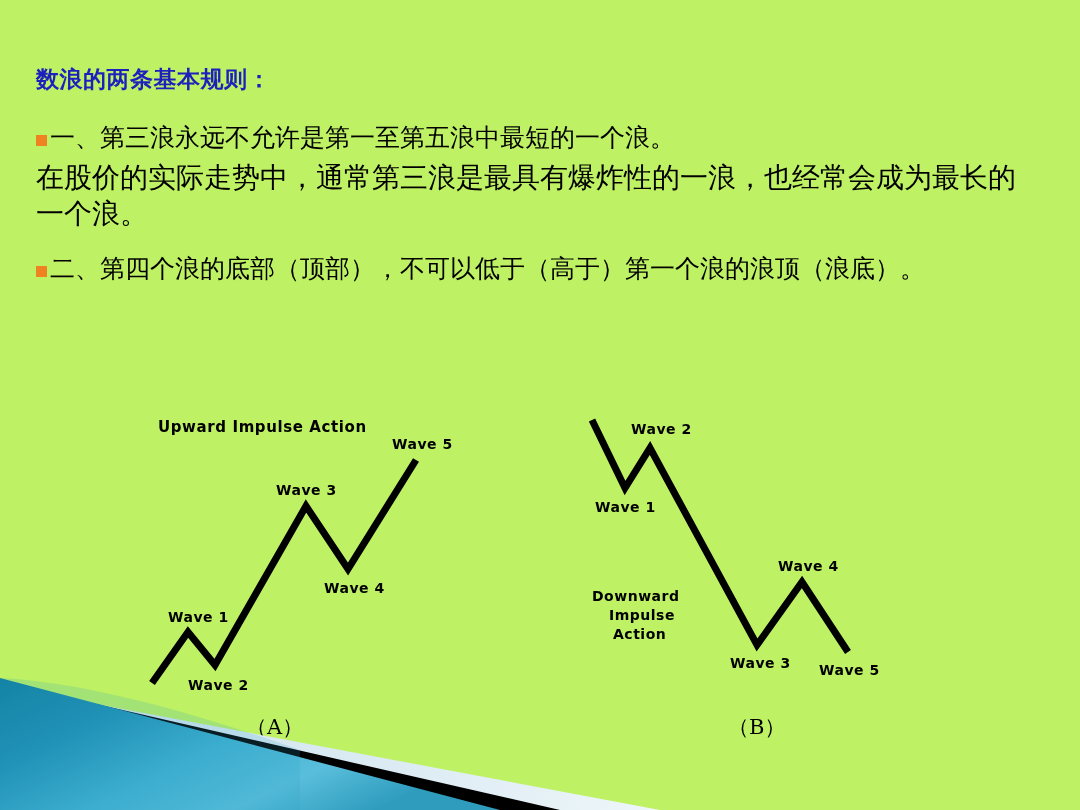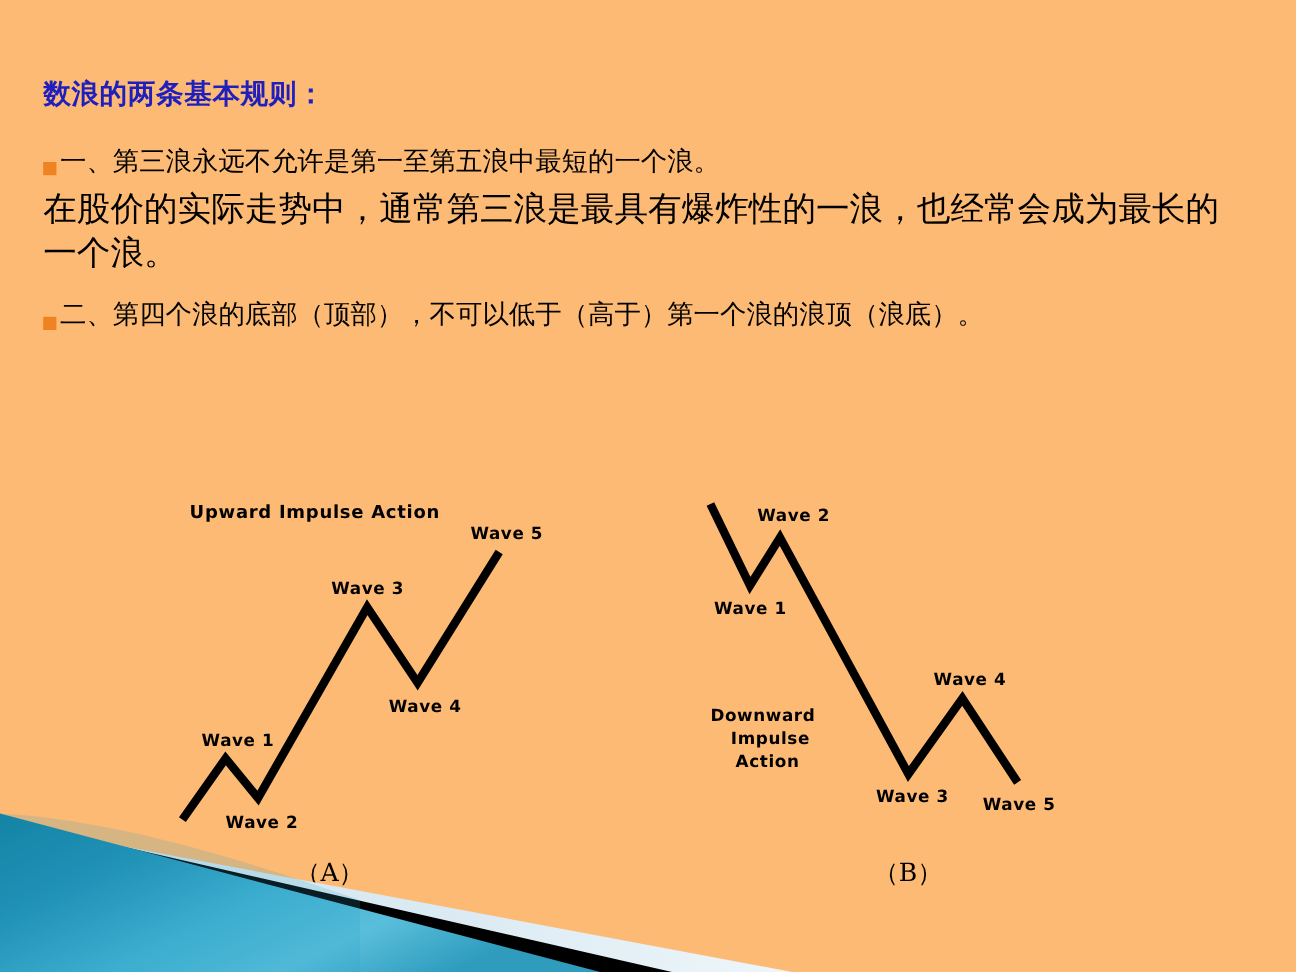--- a/index.html
+++ b/index.html
@@ -12,21 +12,21 @@
     height: 810px;
     position: relative;
     overflow: hidden;
     font-family: "Liberation Sans", "DejaVu Sans", sans-serif;
   }
 
   
   #slide {
     position: absolute;
     inset: 0;
-    background: #fdba74;
+    background: #bef264;
   }
 
   
   #text-block {
     position: absolute;
     left: 36px;
     top: 66px;
     width: 1010px;
   }
 
@@ -49,38 +49,38 @@
   .bullet-marker {
     width: 11px;
     height: 11px;
     background: #ef8221;
     flex: 0 0 auto;
     margin-top: 13px;
     margin-right: 3px;
   }
   .bullet-text {
     font-family: "DejaVu Serif", "Liberation Serif", serif;
-    font-size: 22px;
+    font-size: 25px;
     line-height: 1.30;
     color: #000000;
     letter-spacing: 0px;
   }
   .para {
     font-family: "DejaVu Serif", "Liberation Serif", serif;
     font-size: 28px;
     line-height: 1.30;
     color: #000000;
     margin: 0 0 14px 0;
     padding-left: 0px;
     max-width: 1006px;
   }
   .para-indent-hang {
     text-indent: 0;
   }
-  #rule-two-wrap { margin-top: 20px; align-items: center; }
+  #rule-two-wrap { margin-top: 20px; }
   #rule-two-wrap .bullet-text { max-width: 995px; display: block; }
 
   
   #diagram-a, #diagram-b {
     position: absolute;
   }
   #diagram-a { left: 130px; top: 405px; width: 360px; height: 300px; text-align: right; }
   #diagram-b { left: 570px; top: 405px; width: 340px; height: 290px; }
 
   .wave-svg { display: block; overflow: visible; }

